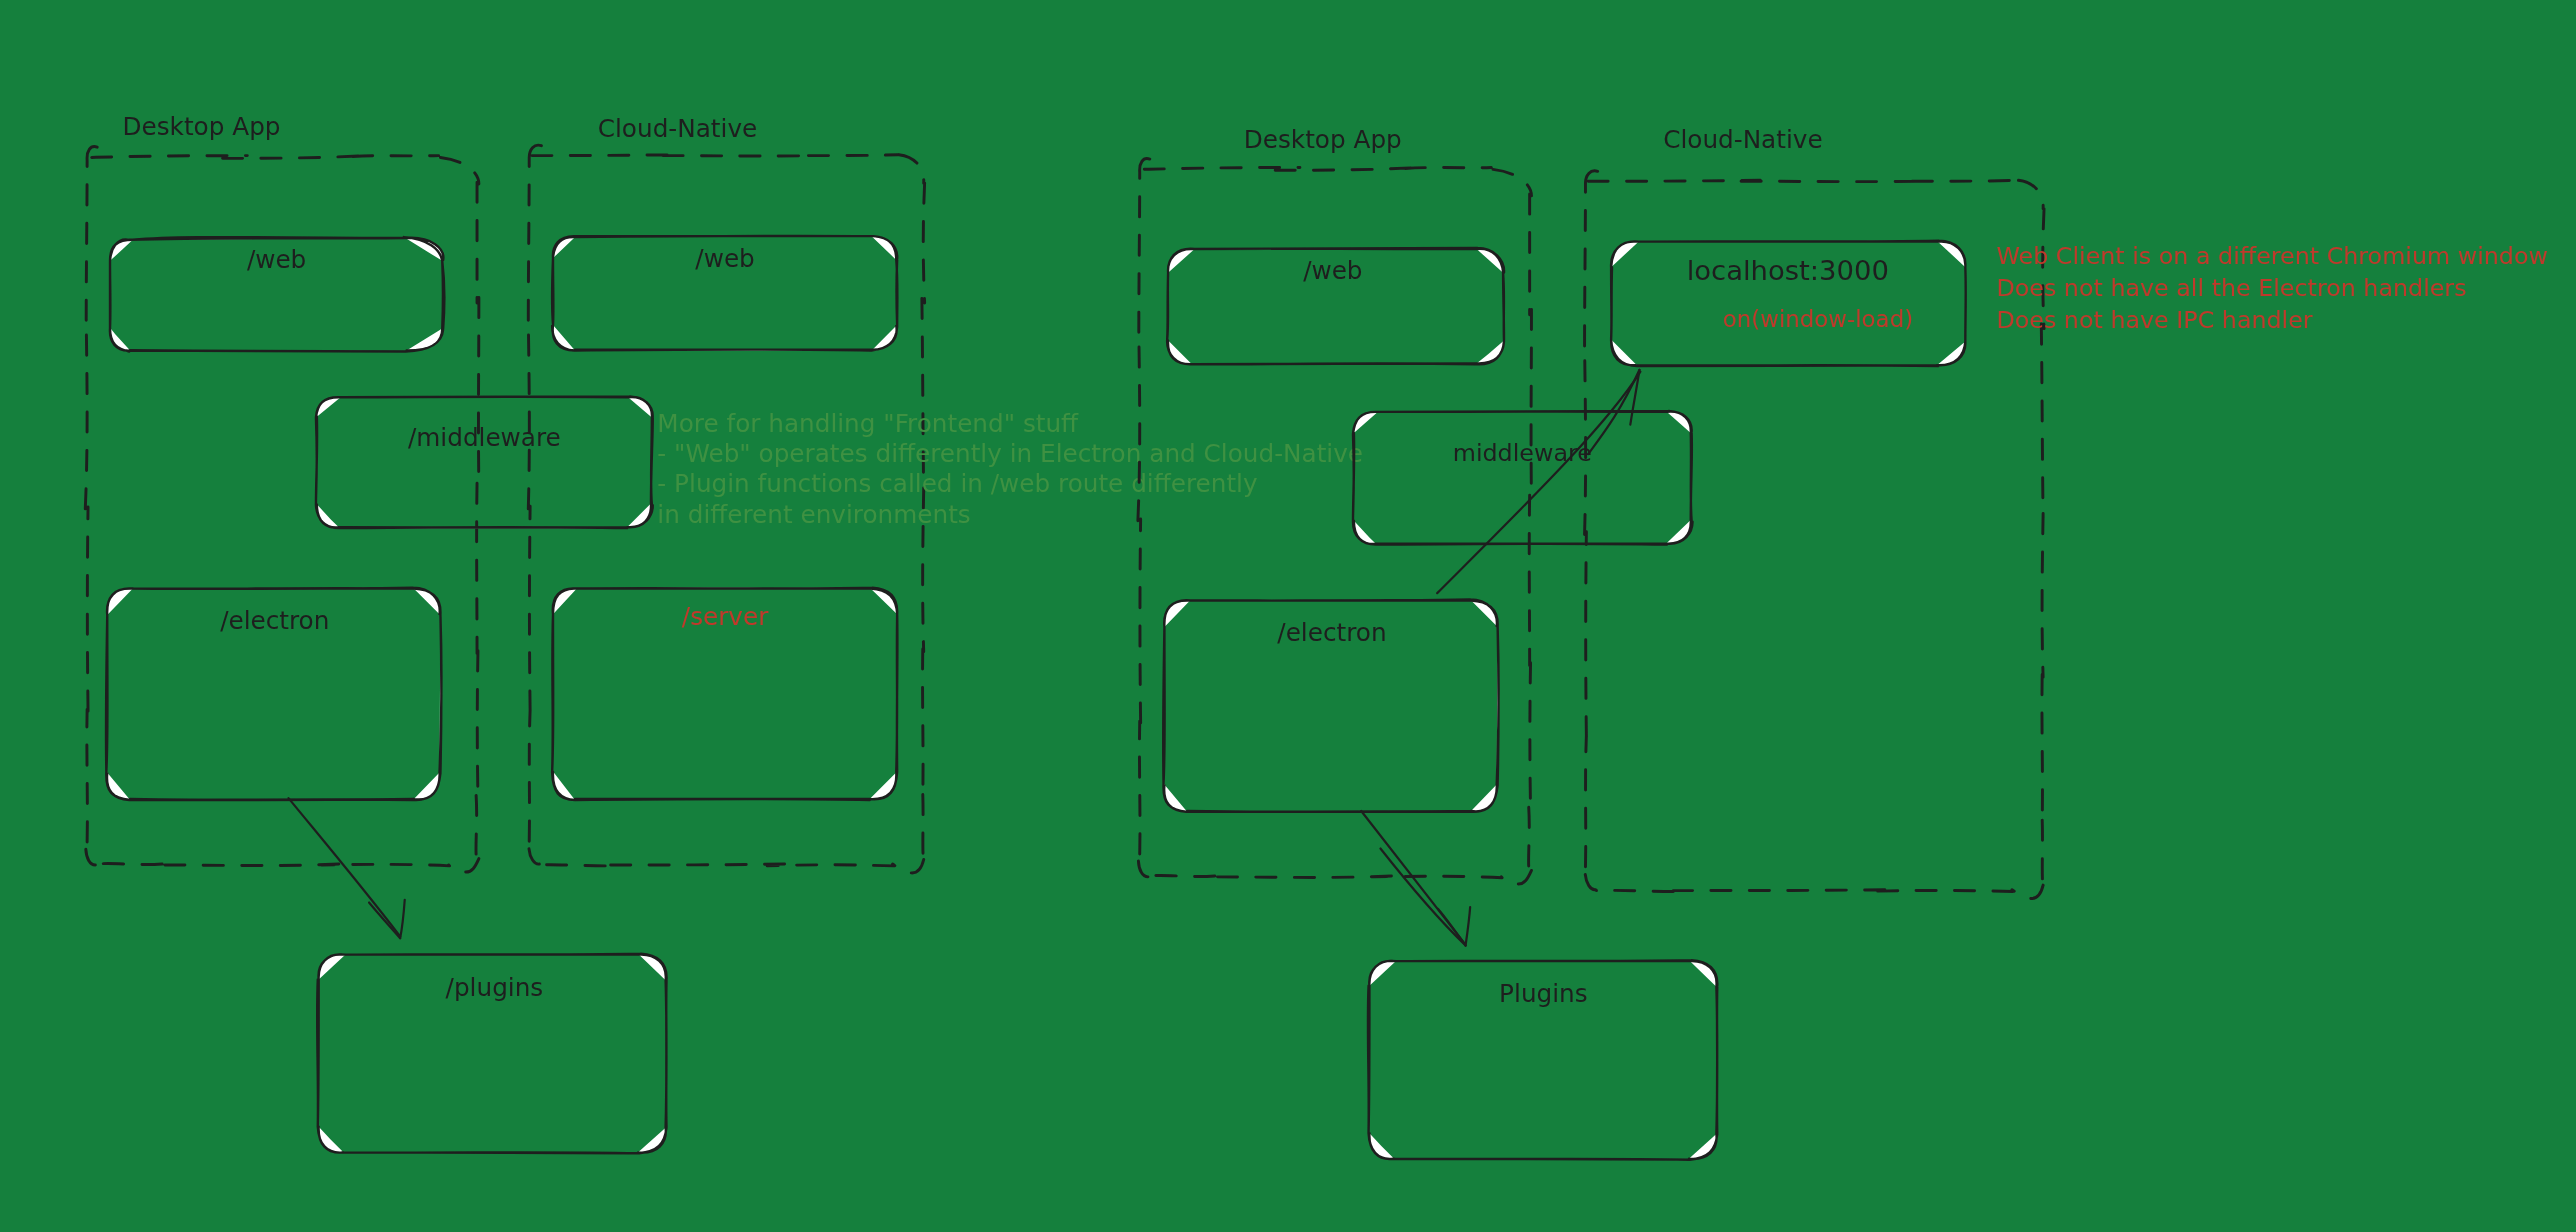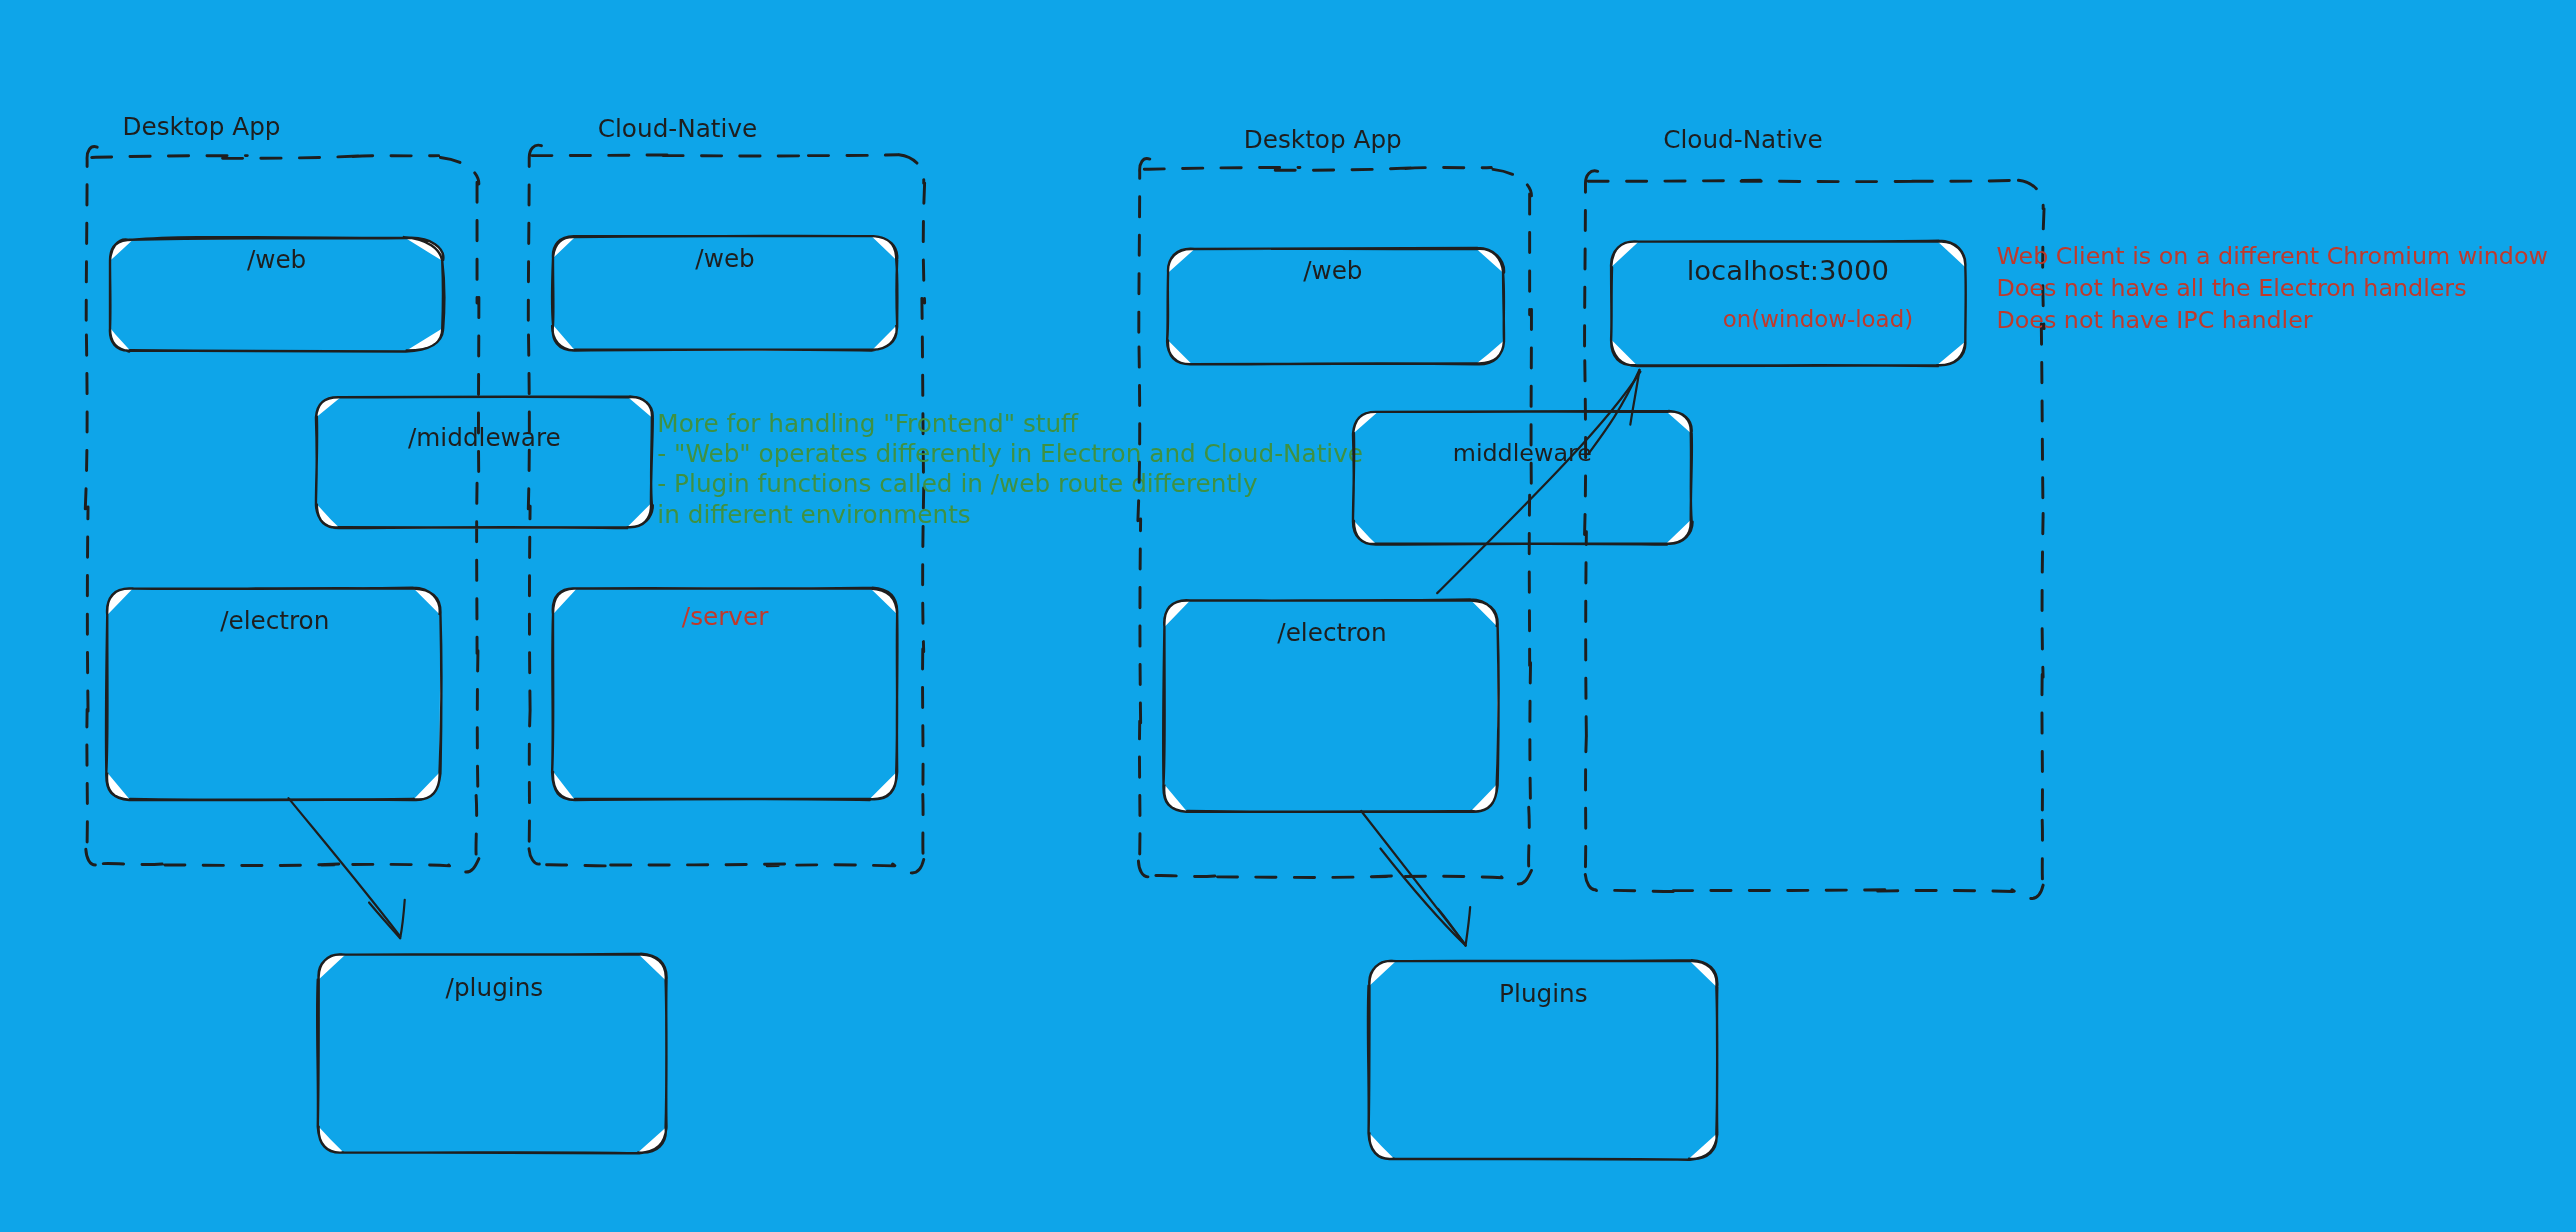--- a/index.html
+++ b/index.html
@@ -2,21 +2,21 @@
 <html style="font-size:14.6px"><head>
 <meta charset="utf-8">
 <title>Architecture Diagram</title>
 <style>
   html,body{margin:0;padding:0;background:#ffffff;}
   body{
     width:2576px;height:1232px;
     font-family:"DejaVu Sans","Liberation Sans",sans-serif;
     overflow:hidden;
   }
-  #canvas{position:relative;width:2576px;height:1232px;background:#0ea5e9;}
+  #canvas{position:relative;width:2576px;height:1232px;background:#15803d;}
   svg#sketch{position:absolute;left:0;top:0;width:2576px;height:1232px;}
   .hand{font-family:"DejaVu Sans","Liberation Sans",sans-serif;}
   text{dominant-baseline:alphabetic;}
   .lbl-group{font-weight:400;}
 </style>
 </head>
 <body>
 
 <div id="canvas">
   <svg id="sketch" viewBox="0 0 2814 1346" xmlns="http://www.w3.org/2000/svg">

